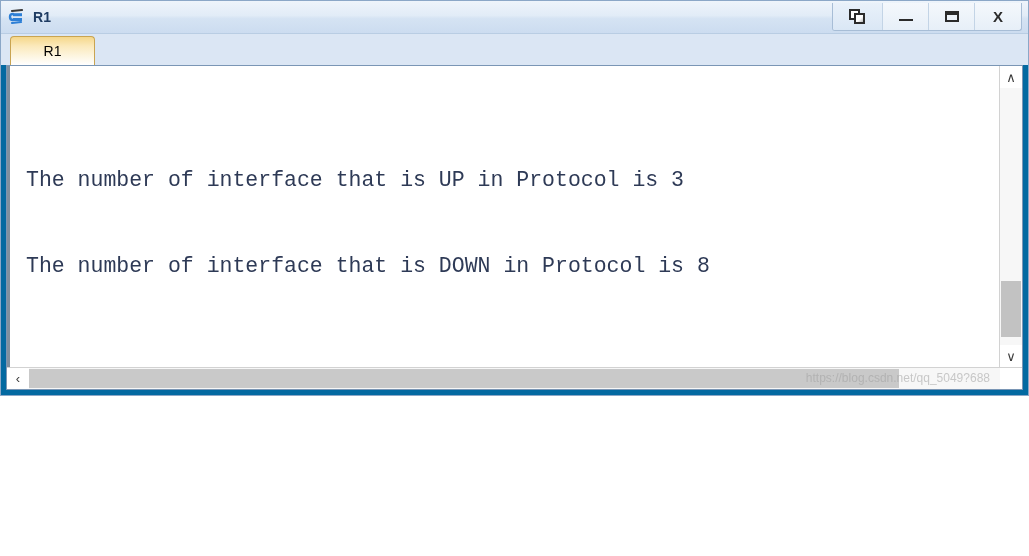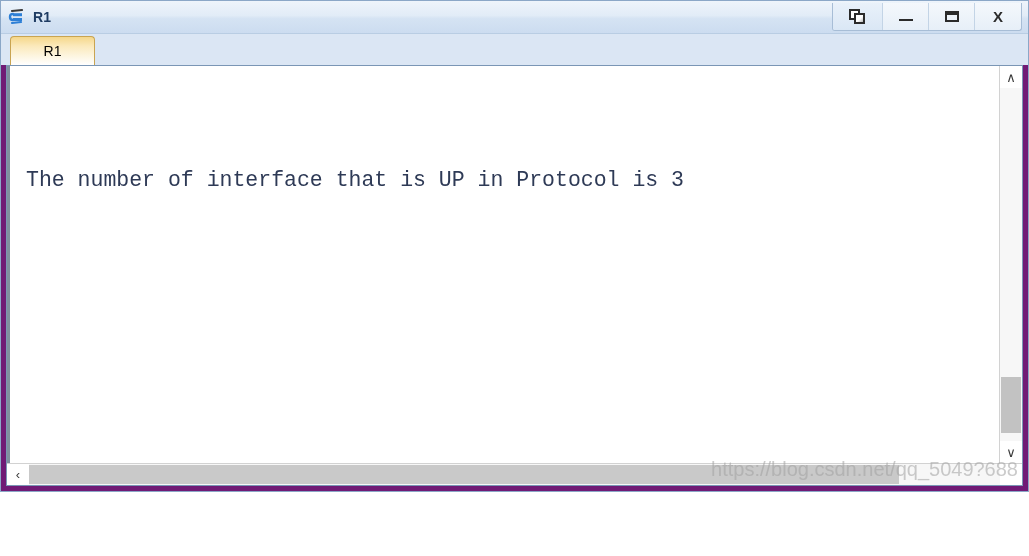--- a/index.html
+++ b/index.html
@@ -12,23 +12,23 @@
     height: 556px;
     overflow: hidden;
     font-family: "Liberation Sans", sans-serif;
   }
 
   
   .window {
     position: absolute;
     left: 0; top: 0;
     width: 1029px;
-    height: 492px;
-    box-sizing: border-box;
-    background: #701a75;
+    height: 396px;
+    box-sizing: border-box;
+    background: #0369a1;
     border: 1px solid #8ba7c7;
     display: flex;
     flex-direction: column;
   }
 
   
   .titlebar {
     position: relative;
     height: 33px;
     min-height: 33px;
@@ -241,23 +241,23 @@
   }
   .corner-box {
     width: 22px;
     background: #ffffff;
     flex: 0 0 auto;
   }
 
   
   .watermark {
     position: absolute;
-    right: 4px;
+    right: 32px;
     bottom: 4px;
-    font-size: 20px;
+    font-size: 12px;
     color: rgba(160,160,160,0.55);
     font-family: "Liberation Sans", sans-serif;
     letter-spacing: 0px;
     white-space: nowrap;
     pointer-events: none;
     z-index: 5;
   }
 </style>
 </head>
 <body>
@@ -303,20 +303,23 @@
 
   <div class="term-outer">
     <div class="term-body">
 
       <div class="term-text-wrap">
         <div class="term-text">
 
           <div class="term-line">
             <span class="col-if">The number of interface that is UP in Protocol is 3</span>
           </div>
+          <div class="term-line">
+            <span class="col-if">The number of interface that is DOWN in Protocol is 8</span>
+          </div>
           <div class="term-line"></div>
           <div class="term-line"></div>
 
           <div class="term-line">
             
             
             
           </div>
 
           

